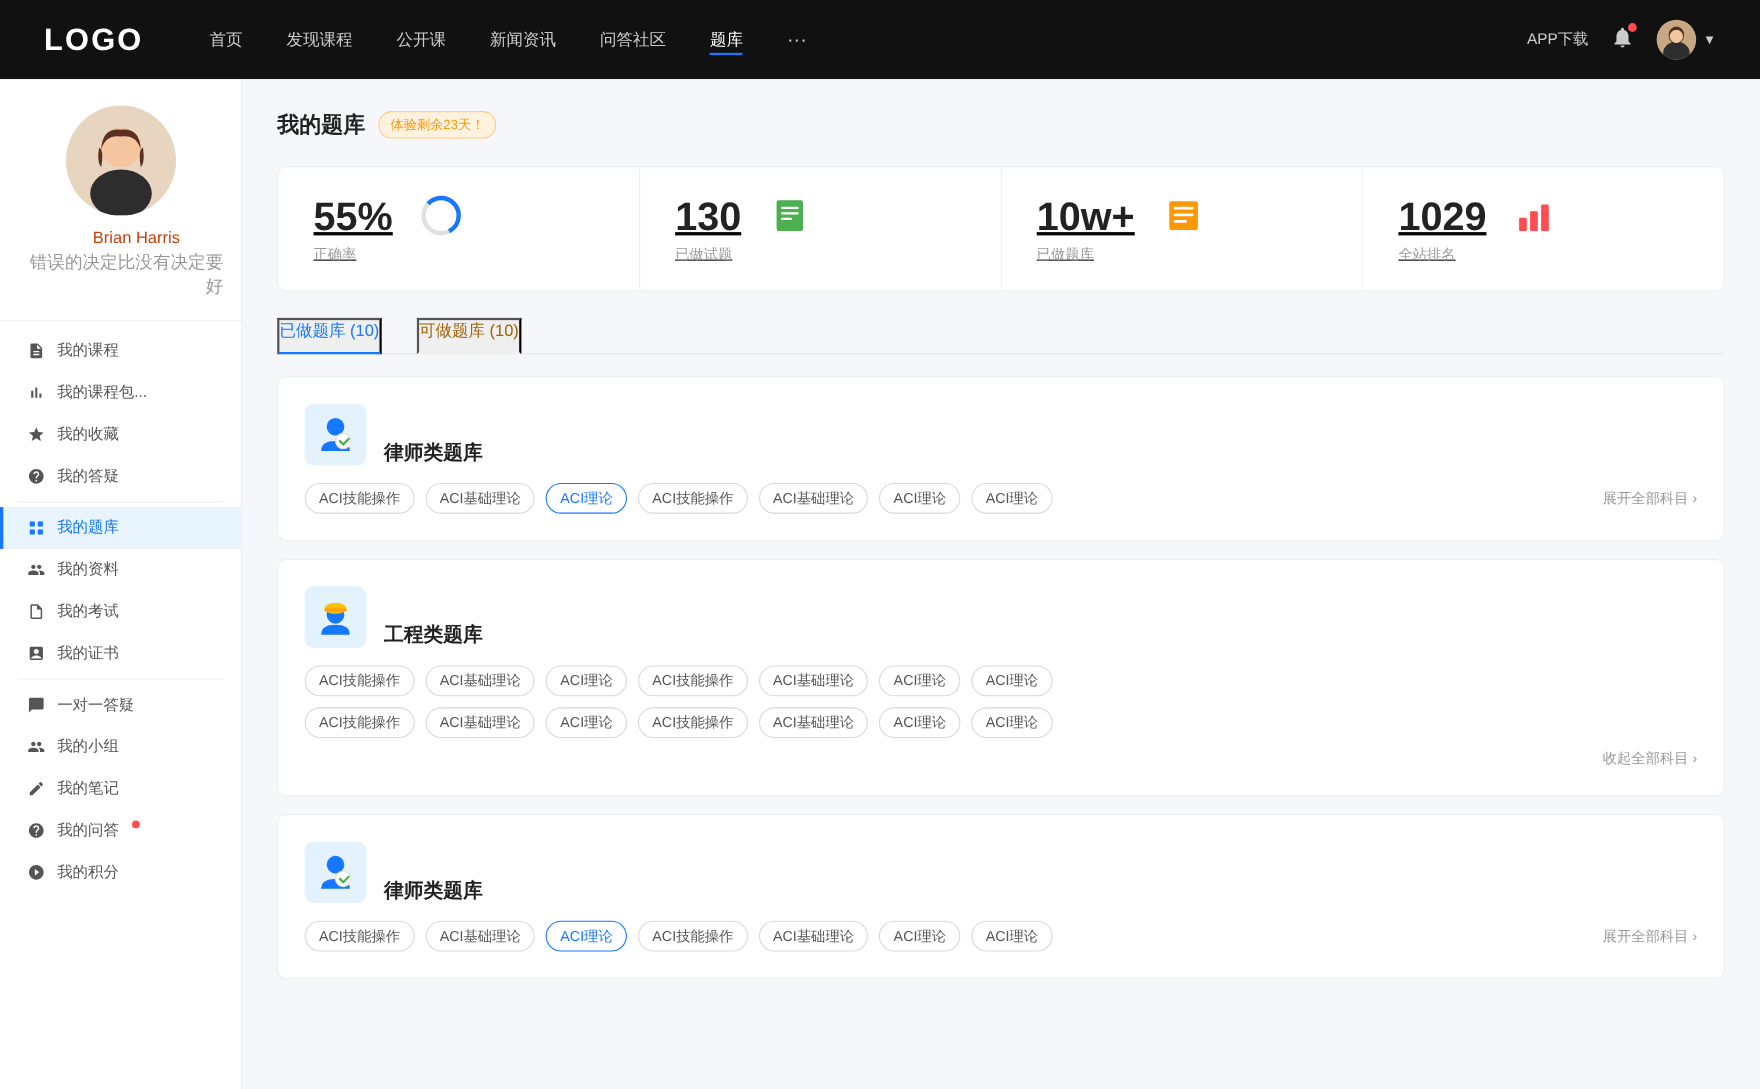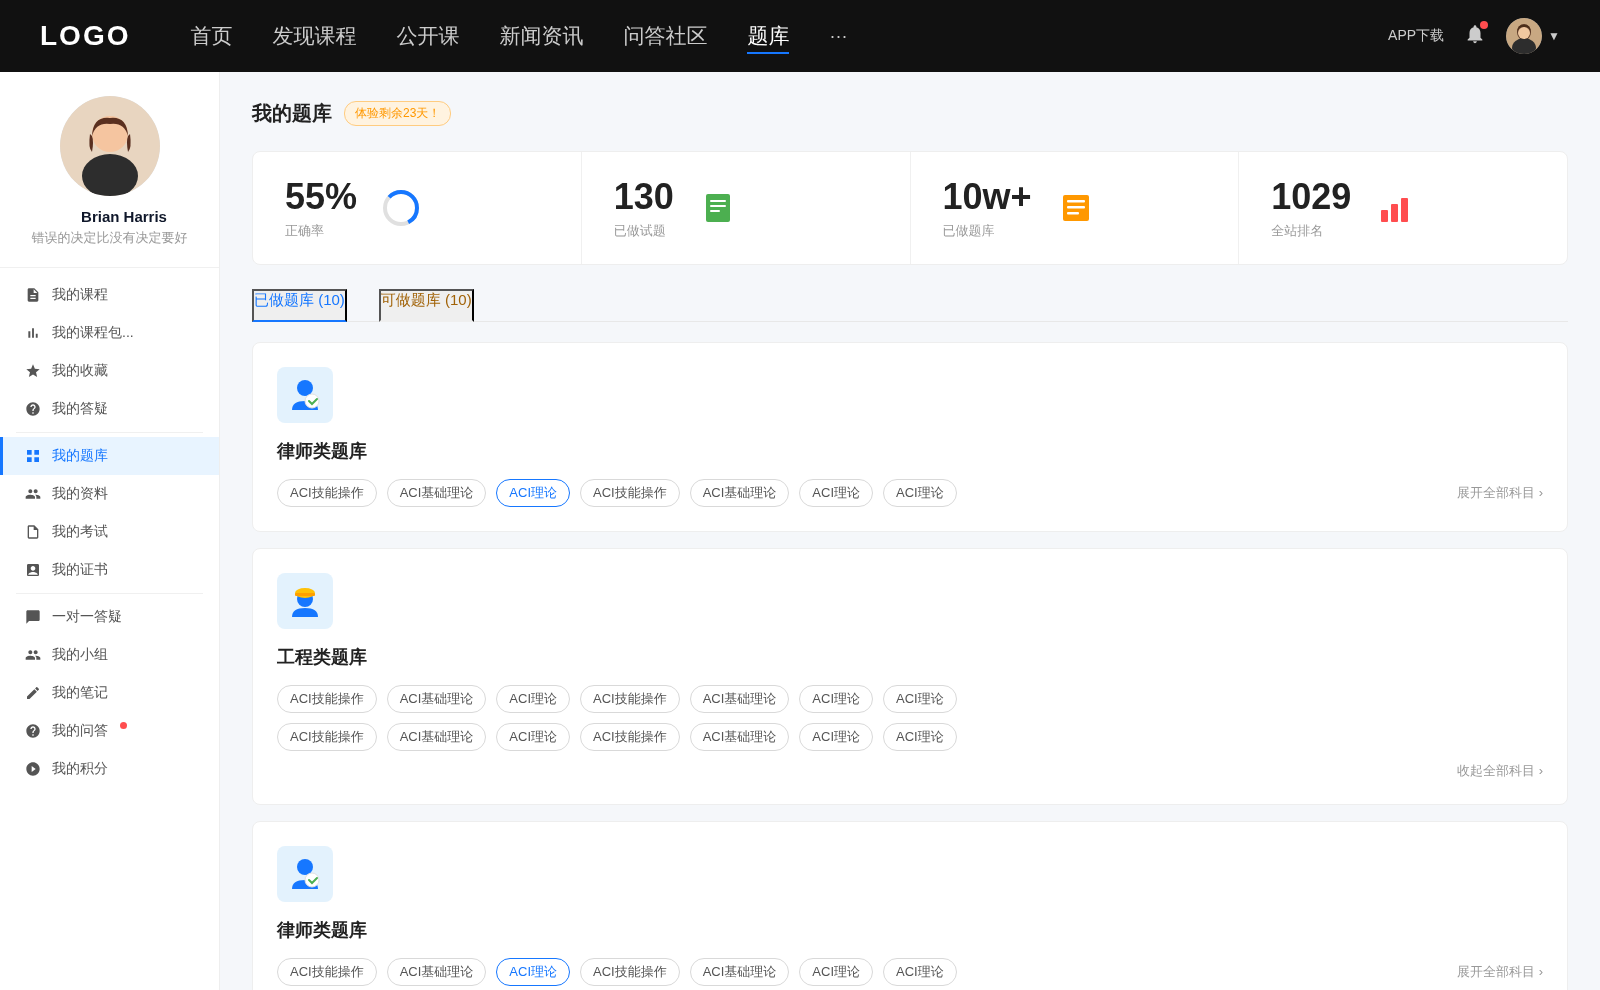--- a/index.html
+++ b/index.html
@@ -1,73 +1,73 @@
 <!DOCTYPE html>
 <html><head>
   <meta charset="utf-8">
   <style>
     * { margin: 0; padding: 0; box-sizing: border-box; }
     body { font-family: -apple-system, BlinkMacSystemFont, 'PingFang SC', 'Microsoft YaHei', sans-serif; background: #f0f2f5; width: 1600px; min-height: 990px; overflow-x: hidden; }
 
     
     .topnav { background: #111; height: 72px; display: flex; align-items: center; padding: 0 40px; gap: 40px; }
     .topnav .logo { color: #fff; font-size: 28px; font-weight: 700; letter-spacing: 2px; margin-right: 20px; }
-    .topnav .nav-item { color: #ccc; font-size: 21px; cursor: pointer; text-decoration: none; padding: 4px 0; font-family: Liberation Mono, monospace; }
+    .topnav .nav-item { color: #ccc; font-size: 15px; cursor: pointer; text-decoration: none; padding: 4px 0; font-family: Liberation Mono, monospace; }
     .topnav .nav-item.active { color: #fff; border-bottom: 2px solid #1677ff; padding-bottom: 2px; }
     .topnav .nav-dots { color: #ccc; font-size: 18px; cursor: pointer; }
     .topnav .nav-right { margin-left: auto; display: flex; align-items: center; gap: 20px; }
     .topnav .app-download { color: #ccc; font-size: 14px; cursor: pointer; }
     .bell-icon { position: relative; cursor: pointer; }
     .bell-icon svg { fill: #ccc; }
     .bell-dot { position: absolute; top: -2px; right: -2px; width: 8px; height: 8px; background: #ff4d4f; border-radius: 50%; }
     .avatar-area { display: flex; align-items: center; gap: 6px; cursor: pointer; }
     .avatar-img { width: 36px; height: 36px; border-radius: 50%; background: #888; overflow: hidden; }
     .chevron-down { color: #ccc; font-size: 12px; }
 
     
     .main-layout { display: flex; min-height: 918px; }
 
     
     .sidebar { width: 220px; background: #fff; padding: 24px 0; flex-shrink: 0; border-right: 1px solid #eee; }
     .profile-area { display: flex; flex-direction: column; align-items: center; padding: 0 16px 20px; border-bottom: 1px solid #f0f0f0; }
     .profile-avatar { width: 100px; height: 100px; border-radius: 50%; overflow: hidden; background: #ddd; margin-bottom: 12px; }
     .profile-avatar svg { width: 100%; height: 100%; }
-    .profile-name { font-size: 15px; font-weight: 700; color: #0f172a; margin-bottom: 4px; margin-left: 29px; }
-    .profile-bio { font-size: 13px; color: #999; text-align: center; }
+    .profile-name { font-size: 15px; font-weight: 400; color: #c2410c; margin-bottom: 4px; margin-left: 29px; }
+    .profile-bio { font-size: 16px; color: #999; text-align: right; }
 
     .sidebar-menu { padding: 8px 0; }
     .sidebar-item { display: flex; gap: 10px; padding: 10px 24px; cursor: pointer; font-size: 14px; color: #555; position: relative; }
     .sidebar-item.active { color: #1677ff; background: #e8f4ff; }
     .sidebar-item.active::before { content: ''; position: absolute; left: 0; top: 0; bottom: 0; width: 3px; background: #1677ff; }
     .sidebar-icon { width: 18px; height: 18px; display: flex; align-items: center; justify-content: center; color: inherit; }
     .divider { height: 1px; background: #f0f0f0; margin: 4px 16px; }
     .red-dot { display: inline-block; width: 7px; height: 7px; background: #ff4d4f; border-radius: 50; margin-left: 2px; }
 
     
     .content { flex: 1; padding: 28px 32px; background: #f5f7fa; }
     .page-header { display: flex; align-items: center; gap: 12px; margin-bottom: 24px; }
     .page-title { font-size: 20px; font-weight: 600; color: #222; }
     .trial-badge { background: #fff3e0; color: #ff9800; font-size: 12px; padding: 3px 10px; border-radius: 12px; border: 1px solid #ffcc80; }
 
     
     .stats-row { display: flex; gap: 0; background: #fff; border-radius: 8px; margin-bottom: 24px; overflow: hidden; border: 1px solid #eee; }
-    .stat-item { flex: 1; padding: 24px 32px; display: flex; align-items: center; gap: 24px; border-right: 1px solid #f0f0f0; }
+    .stat-item { flex: 1; padding: 24px 32px; display: flex; gap: 24px; border-right: 1px solid #f0f0f0; text-decoration: underline; }
     .stat-item:last-child { border-right: none; }
     .stat-text .stat-value { font-size: 36px; font-weight: 700; color: #222; }
     .stat-text .stat-label { font-size: 13px; color: #999; margin-top: 4px; }
     .stat-icon-area { width: 40px; height: 40px; display: flex; align-items: center; justify-content: center; }
 
     
     .tabs-row { display: flex; gap: 32px; margin-bottom: 20px; border-bottom: 1px solid #e8e8e8; }
     .tab-btn { font-size: 15px; color: #a16207; cursor: pointer; padding-bottom: 10px; border-bottom: 2px solid transparent; margin-bottom: -1px; }
     .tab-btn.active { color: #1677ff; border-bottom: 2px solid #1677ff; font-weight: 500; }
 
     
     .bank-card { background: #fff; border-radius: 8px; margin-bottom: 16px; padding: 24px; border: 1px solid #eee; }
-    .bank-card-header { display: flex; align-items: flex-start; gap: 16px; margin-bottom: 16px; flex-direction: column; }
+    .bank-card-header { display: flex; align-items: flex-end; gap: 16px; margin-bottom: 16px; }
     .bank-icon { width: 56px; height: 56px; background: #e3f2fd; border-radius: 8px; display: flex; align-items: center; justify-content: center; flex-shrink: 0; }
     .bank-name { font-size: 18px; font-weight: 600; color: #222; }
     .tags-row { display: flex; flex-wrap: wrap; gap: 10px; align-items: center; }
     .tag { display: inline-block; padding: 4px 12px; border-radius: 16px; font-size: 13px; border: 1px solid #d9d9d9; color: #555; cursor: pointer; background: #fff; }
     .tag.active { border-color: #1677ff; color: #1677ff; background: #fff; }
     .expand-link { margin-left: auto; color: #999; font-size: 13px; cursor: pointer; white-space: nowrap; }
     .collapse-link { margin-left: auto; color: #999; font-size: 13px; cursor: pointer; white-space: nowrap; }
     .tags-row-2 { display: flex; flex-wrap: wrap; gap: 10px; margin-top: 10px; }
   </style>
 </head>

